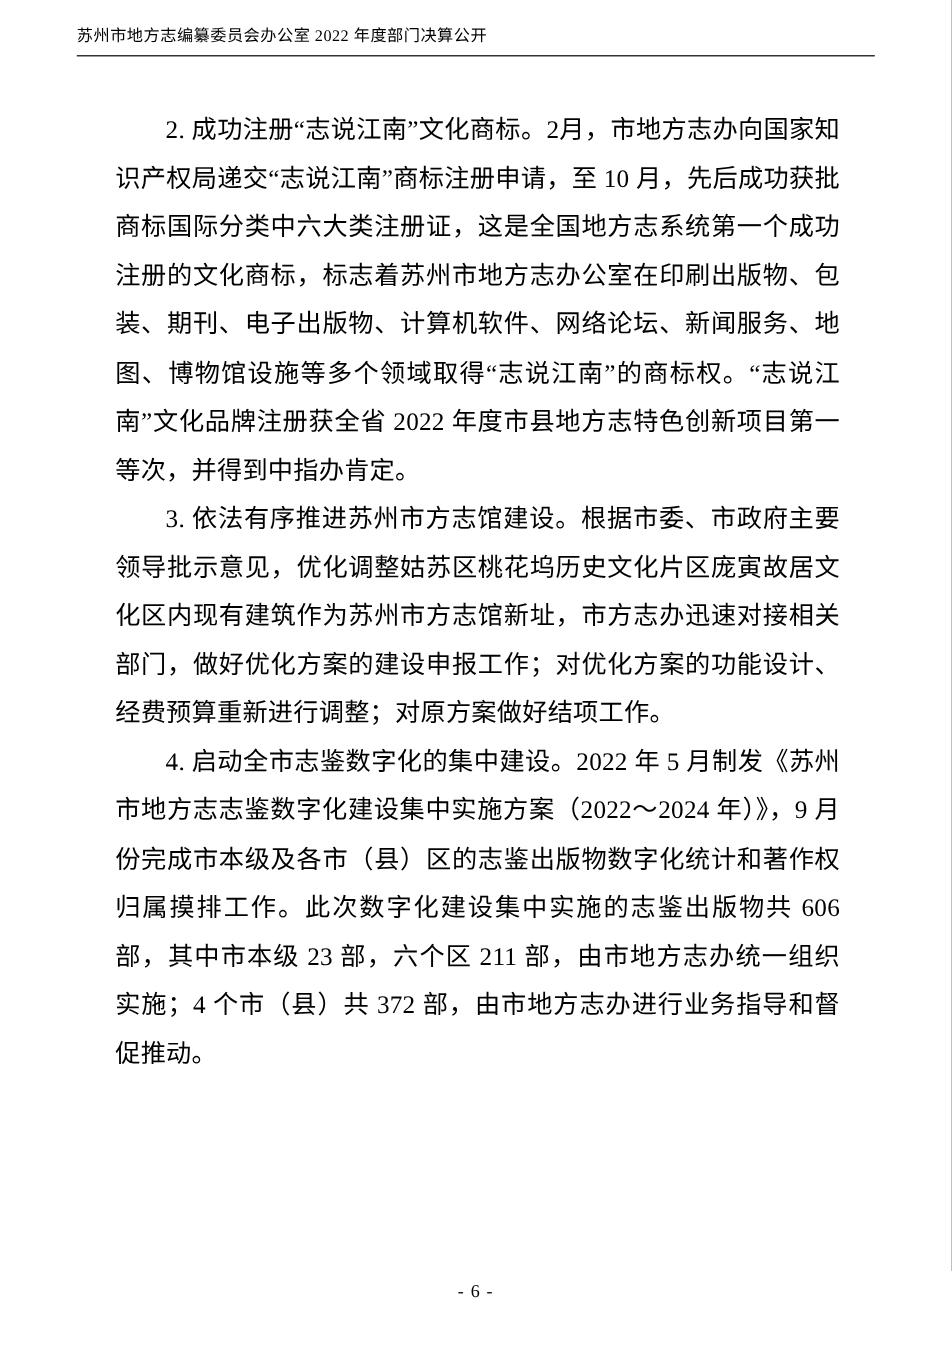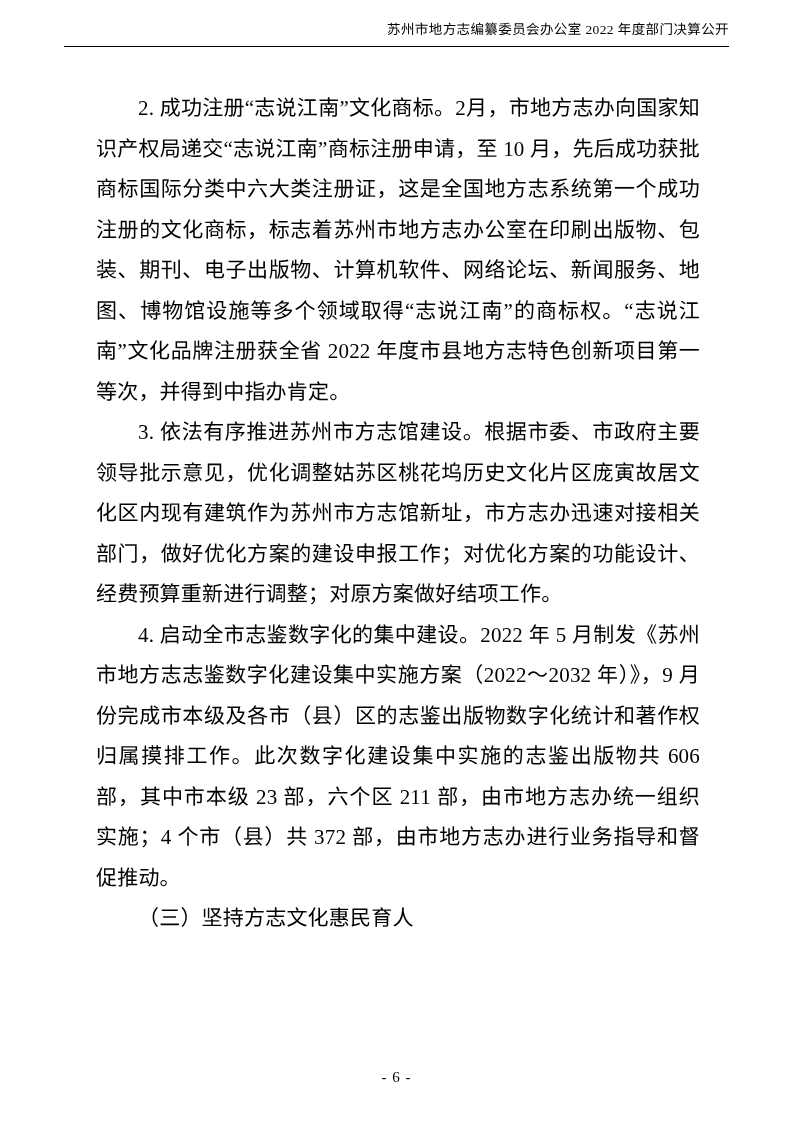--- a/index.html
+++ b/index.html
@@ -19,21 +19,20 @@
     overflow: hidden;
   }
 
   
   .header {
     position: absolute;
     top: 20px;
     left: 64px;
     right: 64px;
     height: 30px;
-    text-align: right;
   }
   .header-text {
     font-family: "Liberation Serif", "DejaVu Serif", serif;
     font-size: 13.5px;
     letter-spacing: 0.4px;
     color: #000;
     line-height: 20px;
     white-space: nowrap;
   }
   .header-rule {
@@ -84,21 +83,20 @@
 <div class="page">
 
   <div class="header">
     <div class="header-text">苏州市地方志编纂委员会办公室 2022 年度部门决算公开</div>
     <div class="header-rule"></div>
   </div>
 
   <div class="content">
     <p class="para">2. 成功注册“志说江南”文化商标。2月，市地方志办向国家知识产权局递交“志说江南”商标注册申请，至 10 月，先后成功获批商标国际分类中六大类注册证，这是全国地方志系统第一个成功注册的文化商标，标志着苏州市地方志办公室在印刷出版物、包装、期刊、电子出版物、计算机软件、网络论坛、新闻服务、地图、博物馆设施等多个领域取得“志说江南”的商标权。“志说江南”文化品牌注册获全省 2022 年度市县地方志特色创新项目第一等次，并得到中指办肯定。</p>
     <p class="para">3. 依法有序推进苏州市方志馆建设。根据市委、市政府主要领导批示意见，优化调整姑苏区桃花坞历史文化片区庞寅故居文化区内现有建筑作为苏州市方志馆新址，市方志办迅速对接相关部门，做好优化方案的建设申报工作；对优化方案的功能设计、经费预算重新进行调整；对原方案做好结项工作。</p>
-    <p class="para">4. 启动全市志鉴数字化的集中建设。2022 年 5 月制发《苏州市地方志志鉴数字化建设集中实施方案（2022～2032 年）》，9 月份完成市本级及各市（县）区的志鉴出版物数字化统计和著作权归属摸排工作。此次数字化建设集中实施的志鉴出版物共 606 部，其中市本级 23 部，六个区 211 部，由市地方志办统一组织实施；4 个市（县）共 372 部，由市地方志办进行业务指导和督促推动。</p>
-    <p class="para">（三）坚持方志文化惠民育人</p>
+    <p class="para">4. 启动全市志鉴数字化的集中建设。2022 年 5 月制发《苏州市地方志志鉴数字化建设集中实施方案（2022～2024 年）》，9 月份完成市本级及各市（县）区的志鉴出版物数字化统计和著作权归属摸排工作。此次数字化建设集中实施的志鉴出版物共 606 部，其中市本级 23 部，六个区 211 部，由市地方志办统一组织实施；4 个市（县）共 372 部，由市地方志办进行业务指导和督促推动。</p>
   </div>
 
   <div class="footer">
     <span>- 6 -</span>
   </div>
 
 </div>
 
 </body></html>

